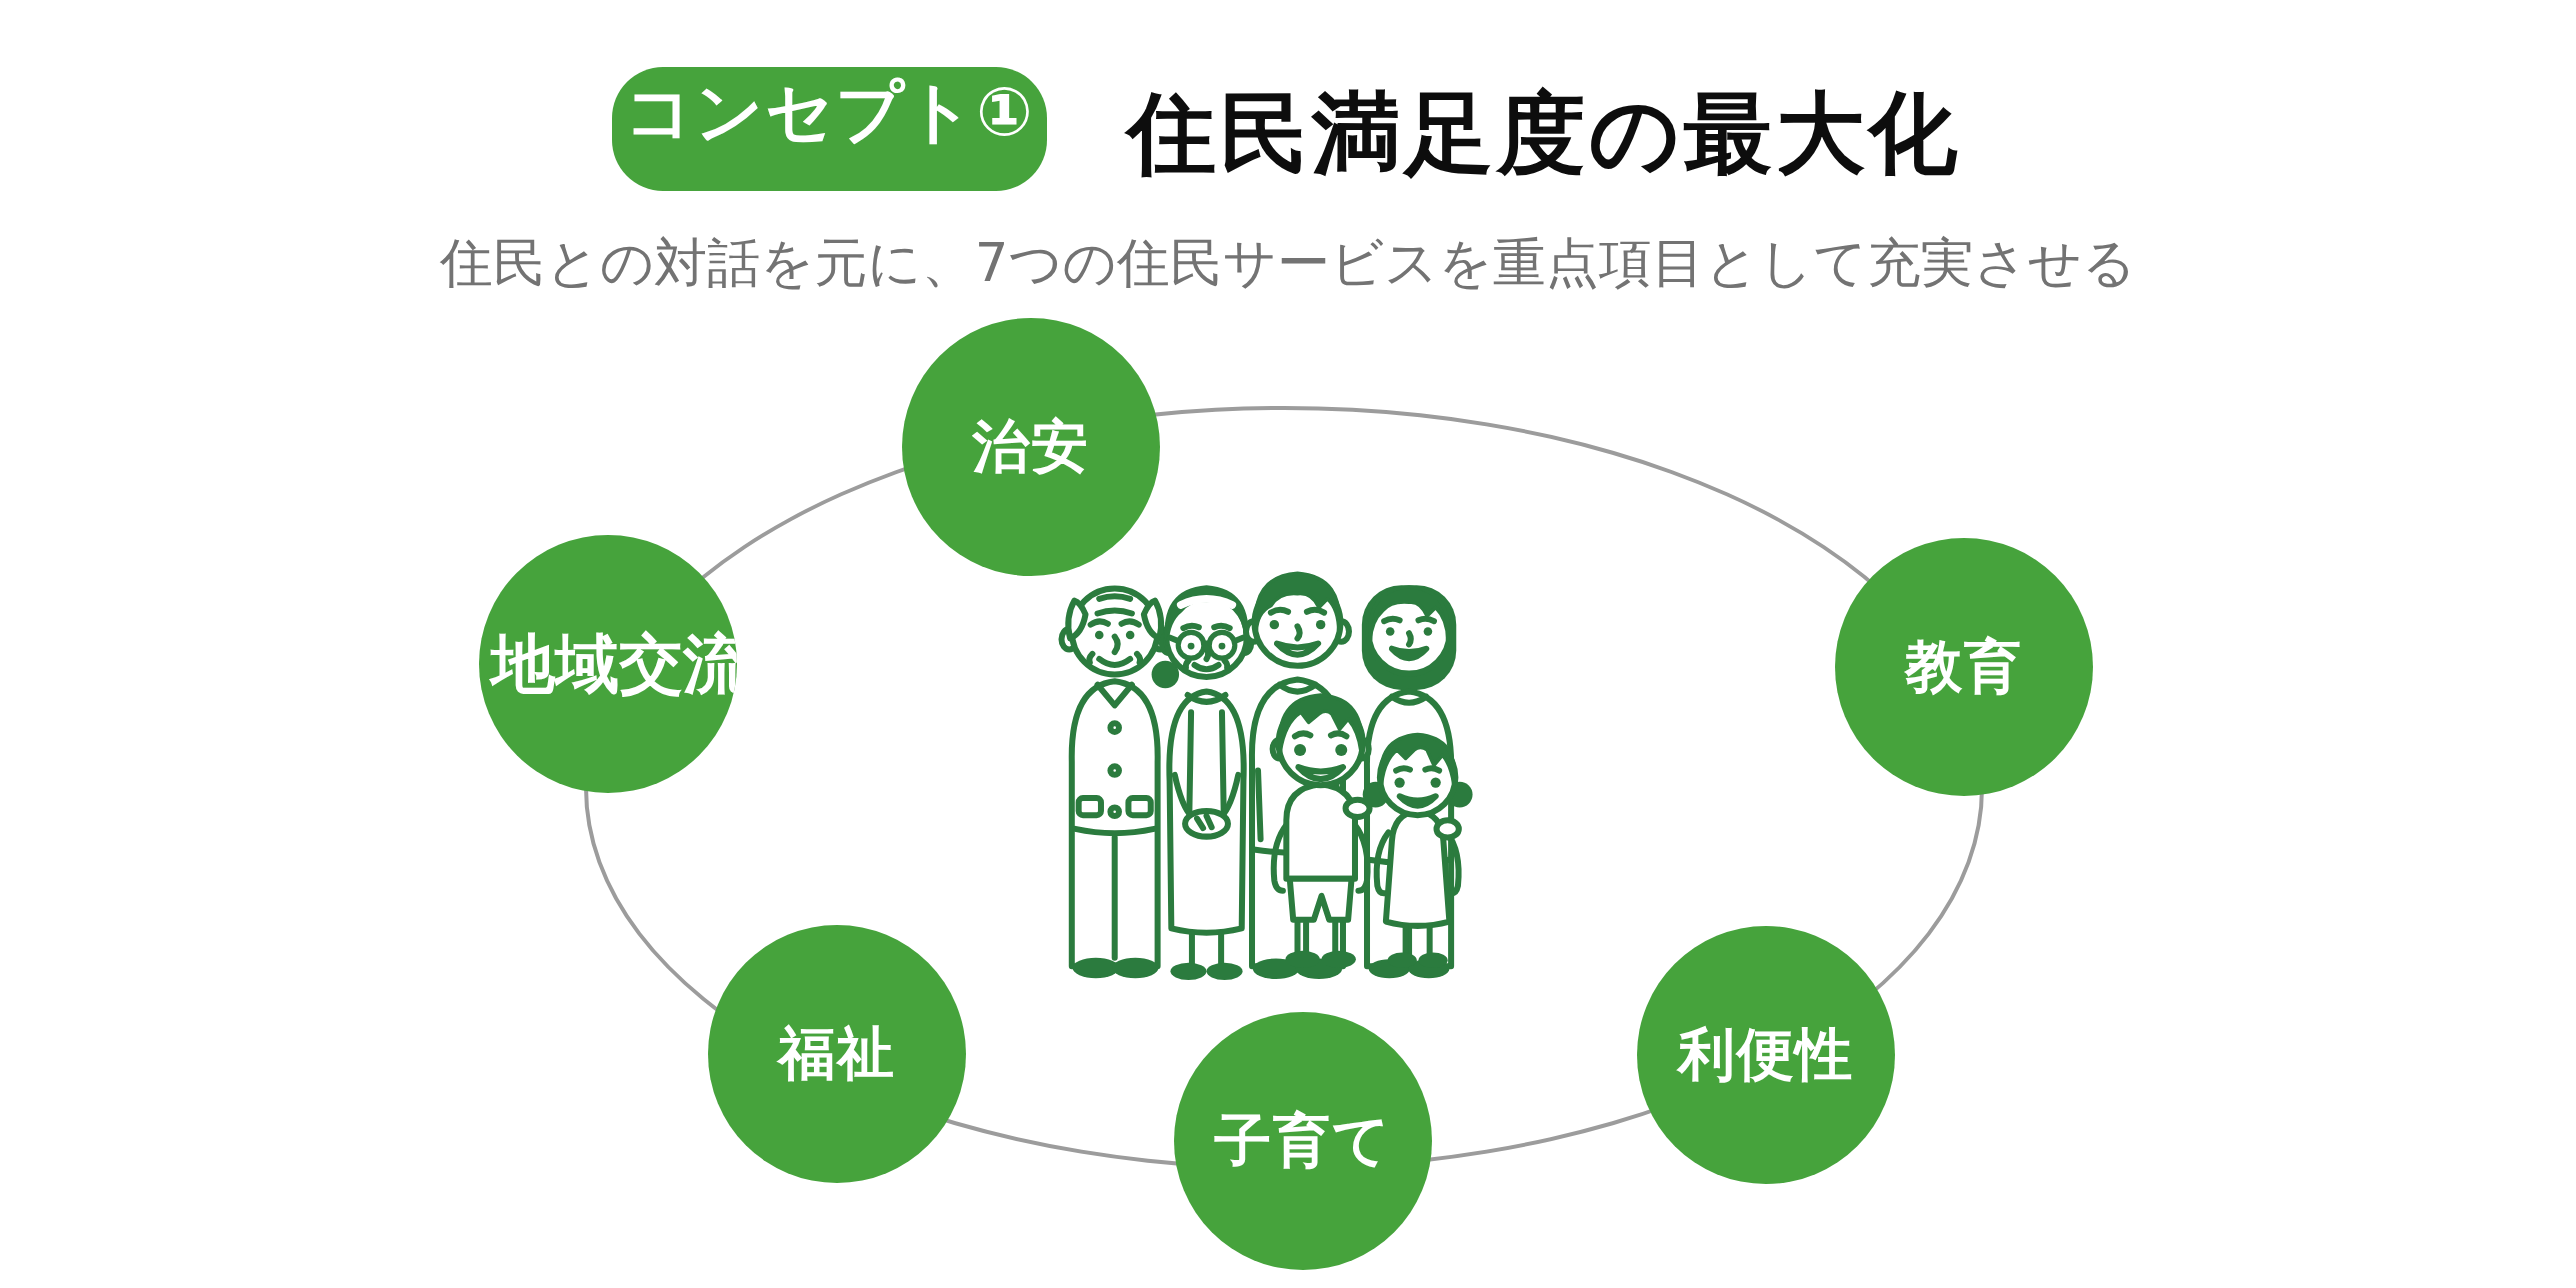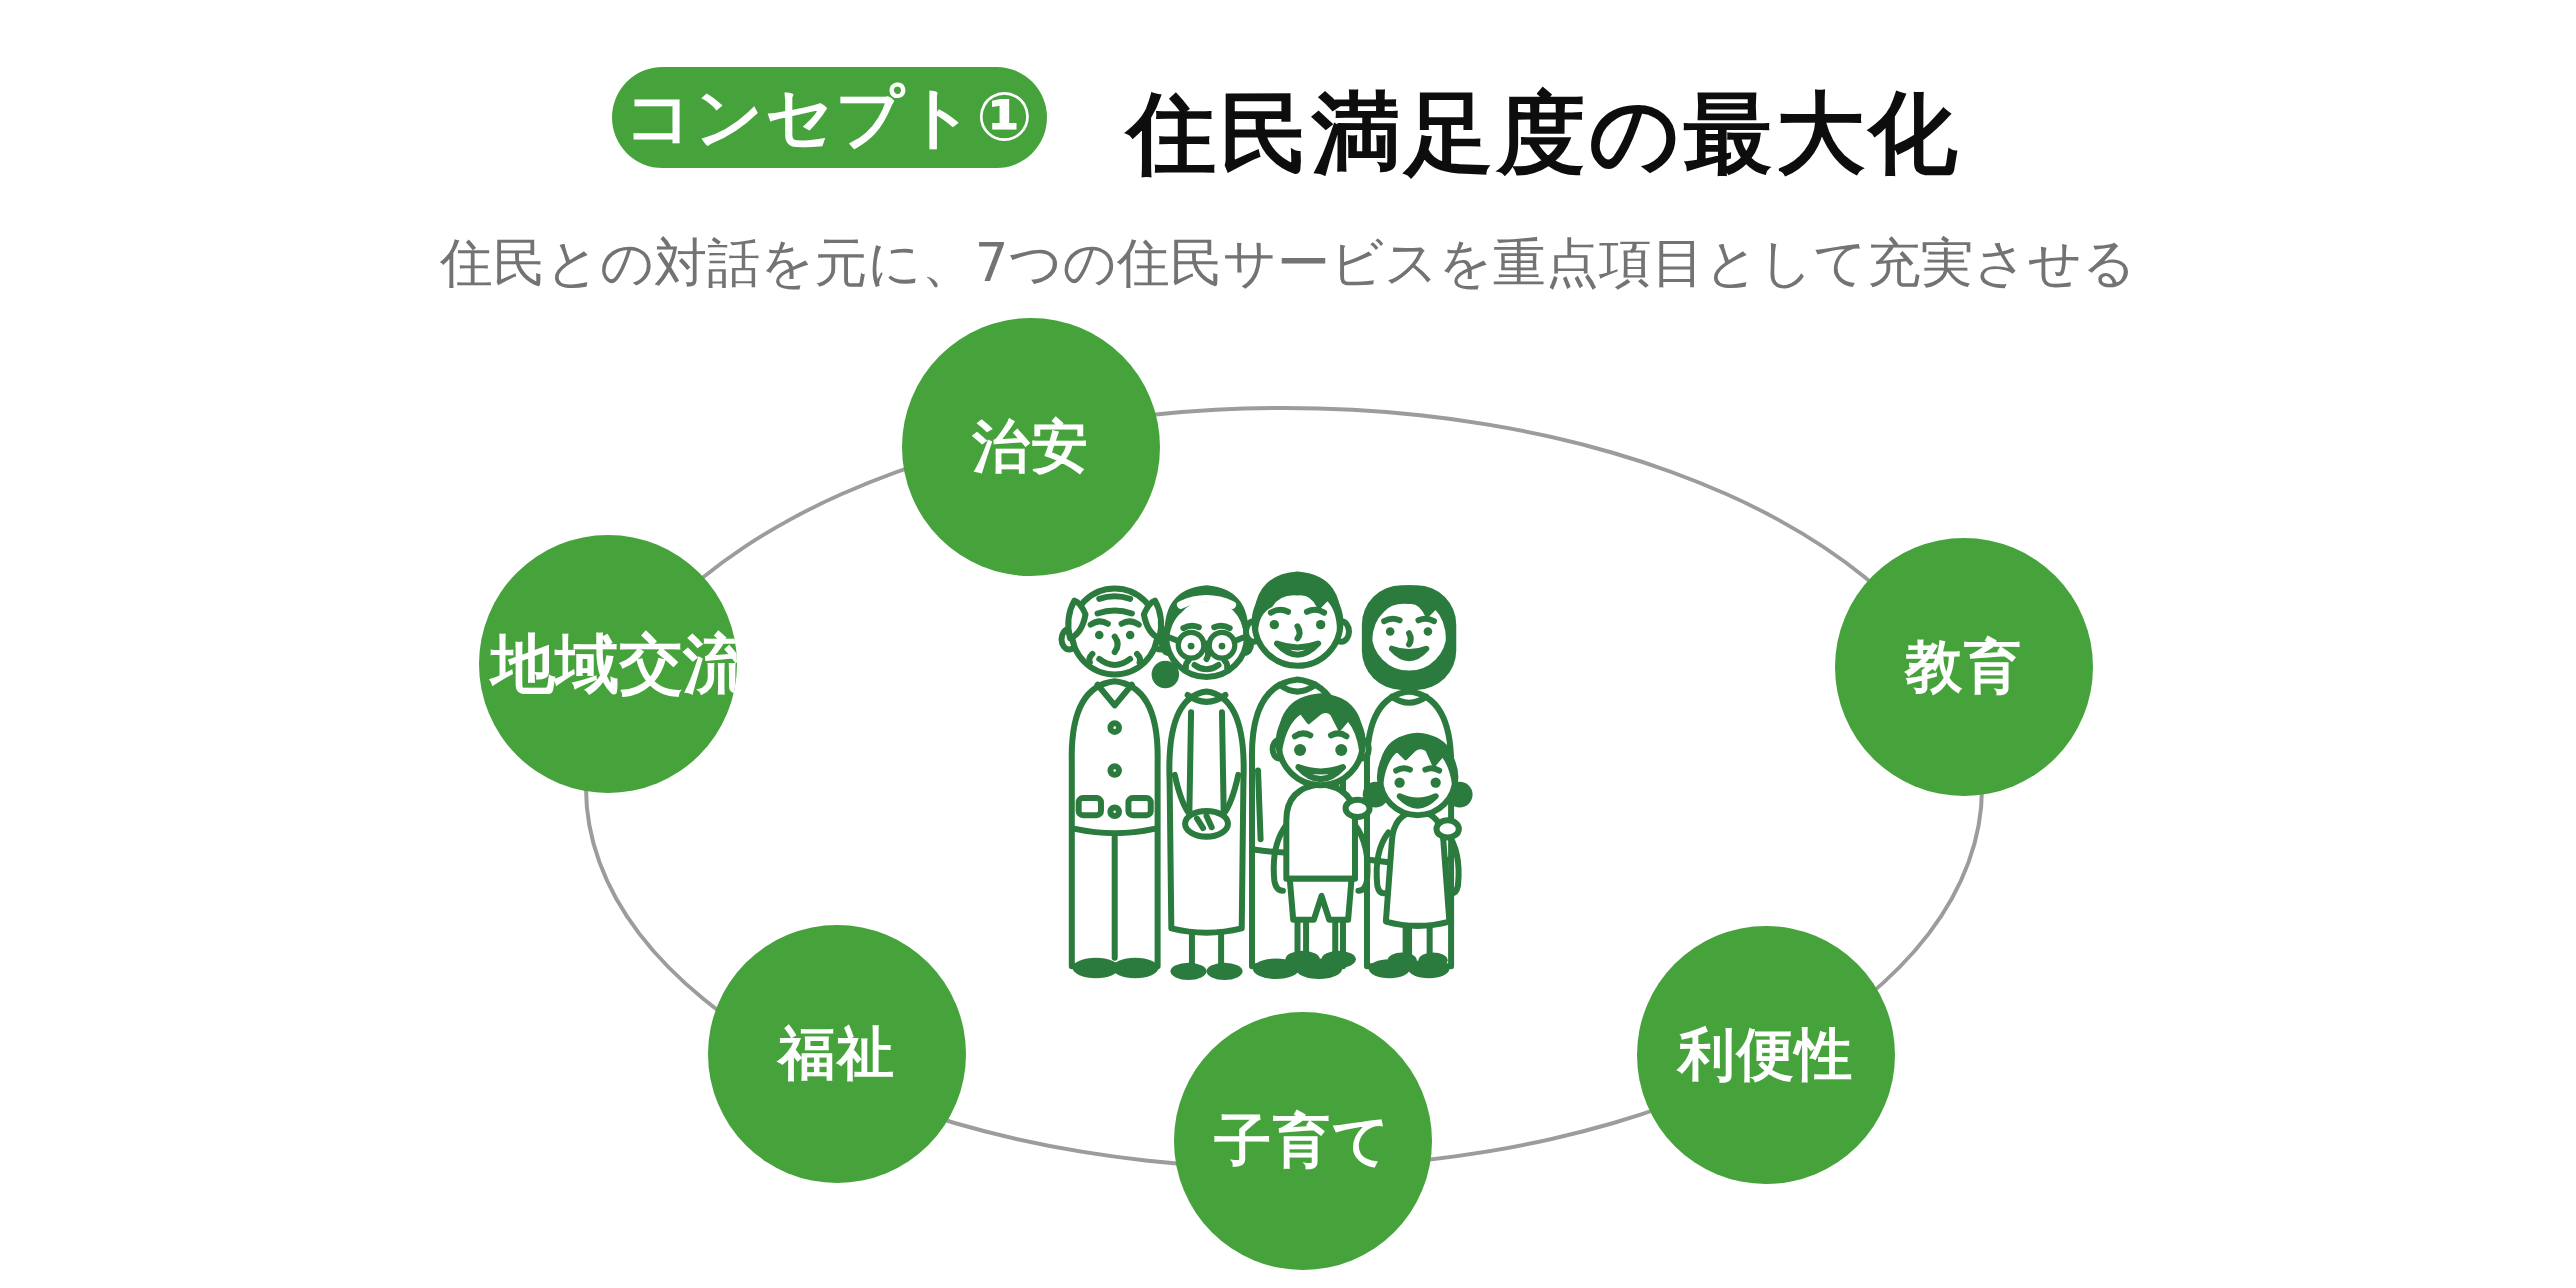--- a/index.html
+++ b/index.html
@@ -8,23 +8,23 @@
     --gray:#9c9c9c;
     --ink:#0d0d0d;
   }
   *{box-sizing:border-box;}
   html,body{margin:0;padding:0;background:#fff;}
   body{width:2576px;height:1288px;font-family:"DejaVu Sans","Liberation Sans",sans-serif;}
   .stage{position:relative;width:2576px;height:1288px;background:#fff;overflow:hidden;}
 
   
   .badge{
-    position:absolute;left:612px;top:67px;width:435px;height:101px;
+    position:absolute;left:612px;top:67px;width:435px;height:124px;
     background:var(--green);border-radius:51px;
-    display:flex;align-items:center;justify-content:center;
+    display:flex;align-items:flex-start;justify-content:center;
   }
   .badge span{color:#fff;font-size:67px;font-weight:800;letter-spacing:1.7px;white-space:nowrap;}
   .title{
     position:absolute;left:1115px;top:62px;margin:12px;
     font-size:89px;font-weight:900;color:var(--ink);letter-spacing:3.4px;white-space:nowrap;
   }
   .subtitle{
     position:absolute;left:0;top:228px;width:2576px;margin:0;text-align:center;
     font-size:53px;font-weight:500;color:#737373;letter-spacing:0px;white-space:nowrap;
   }

